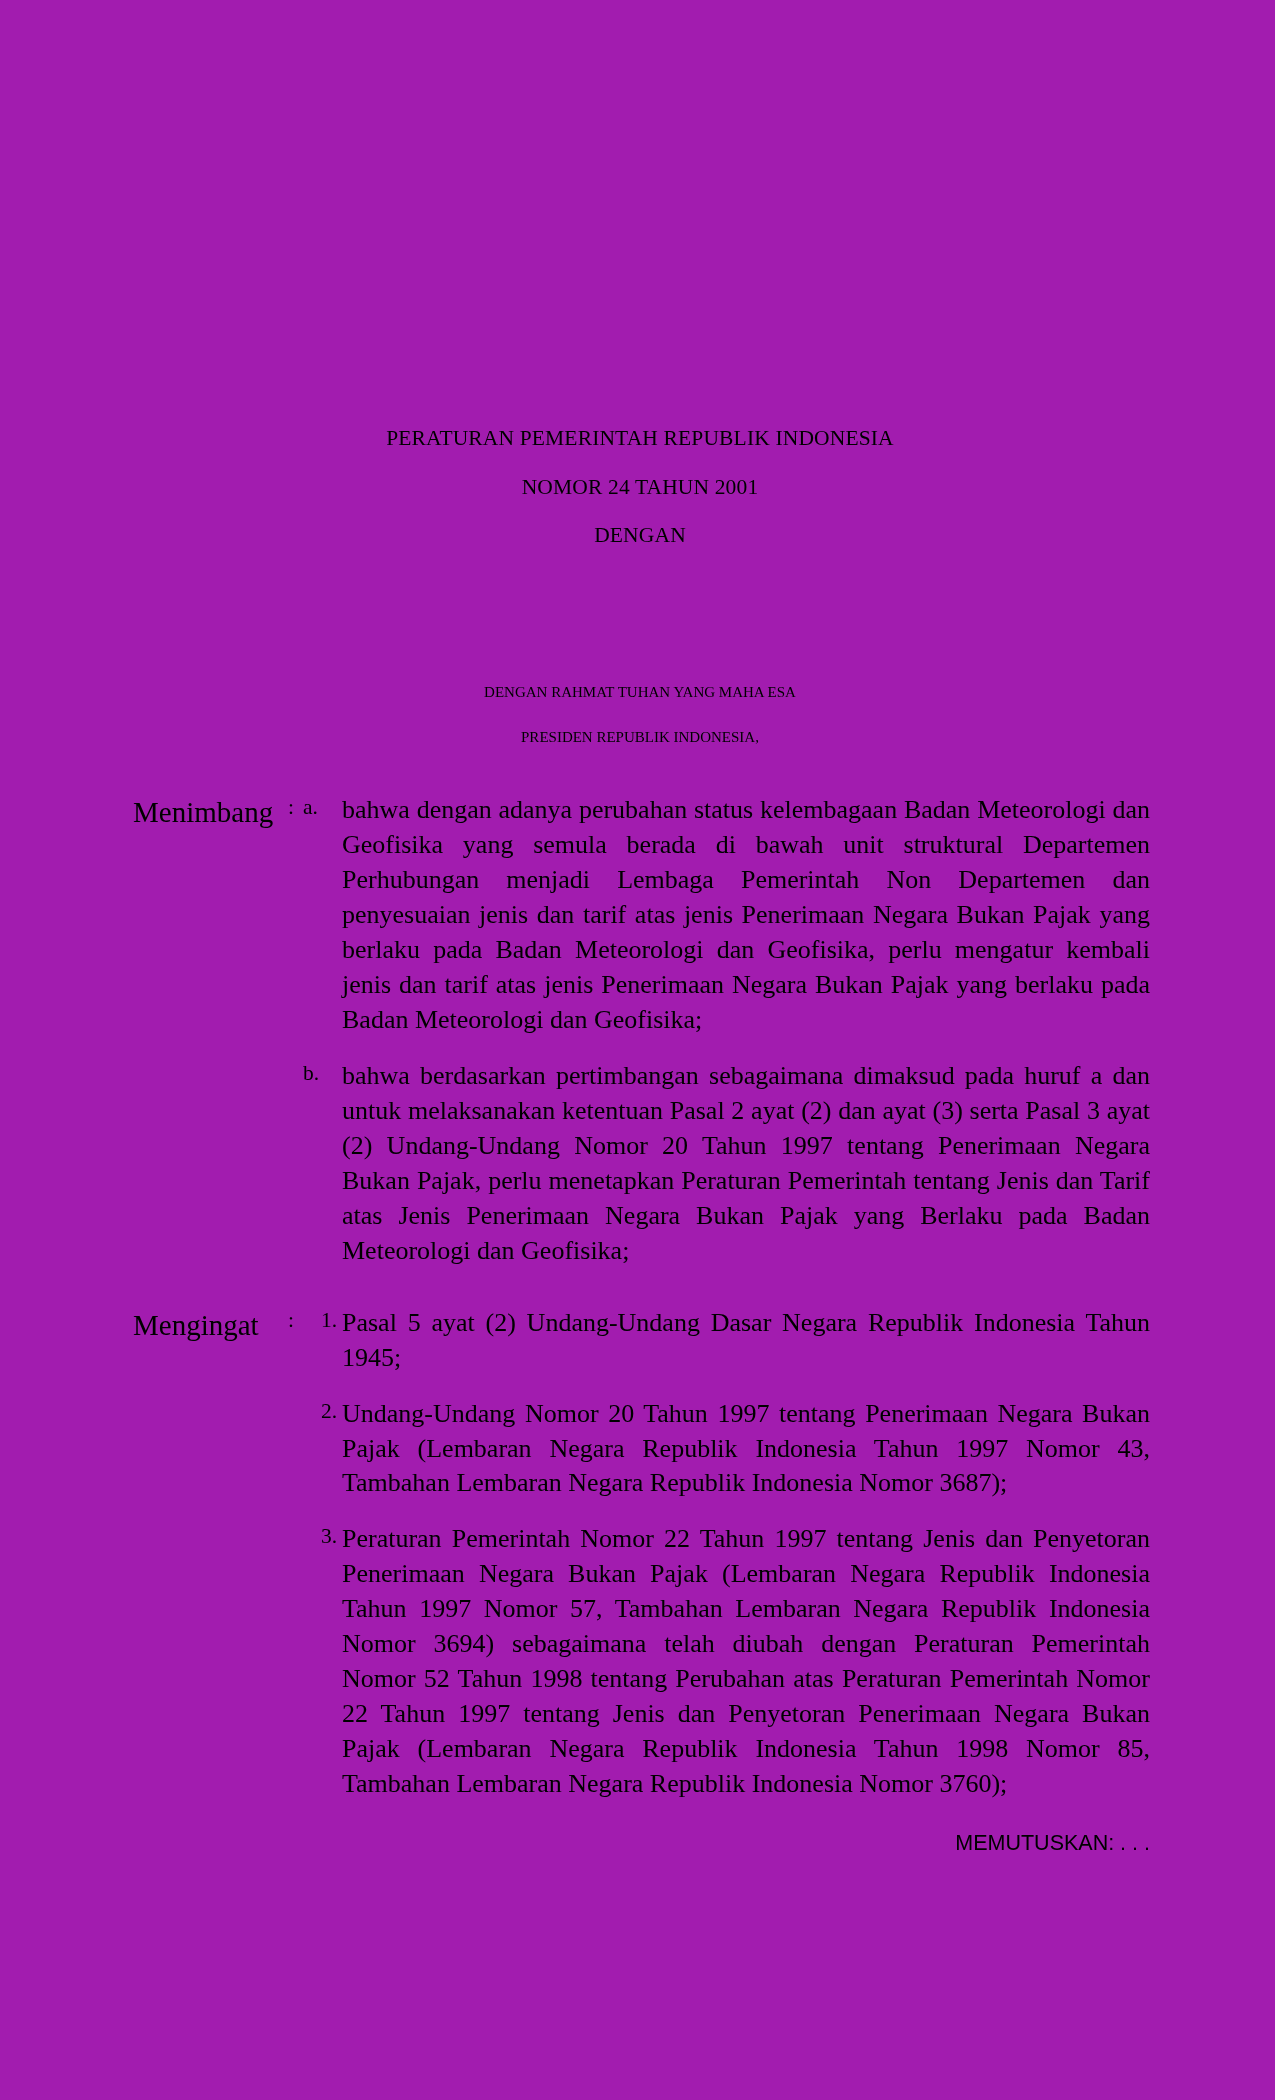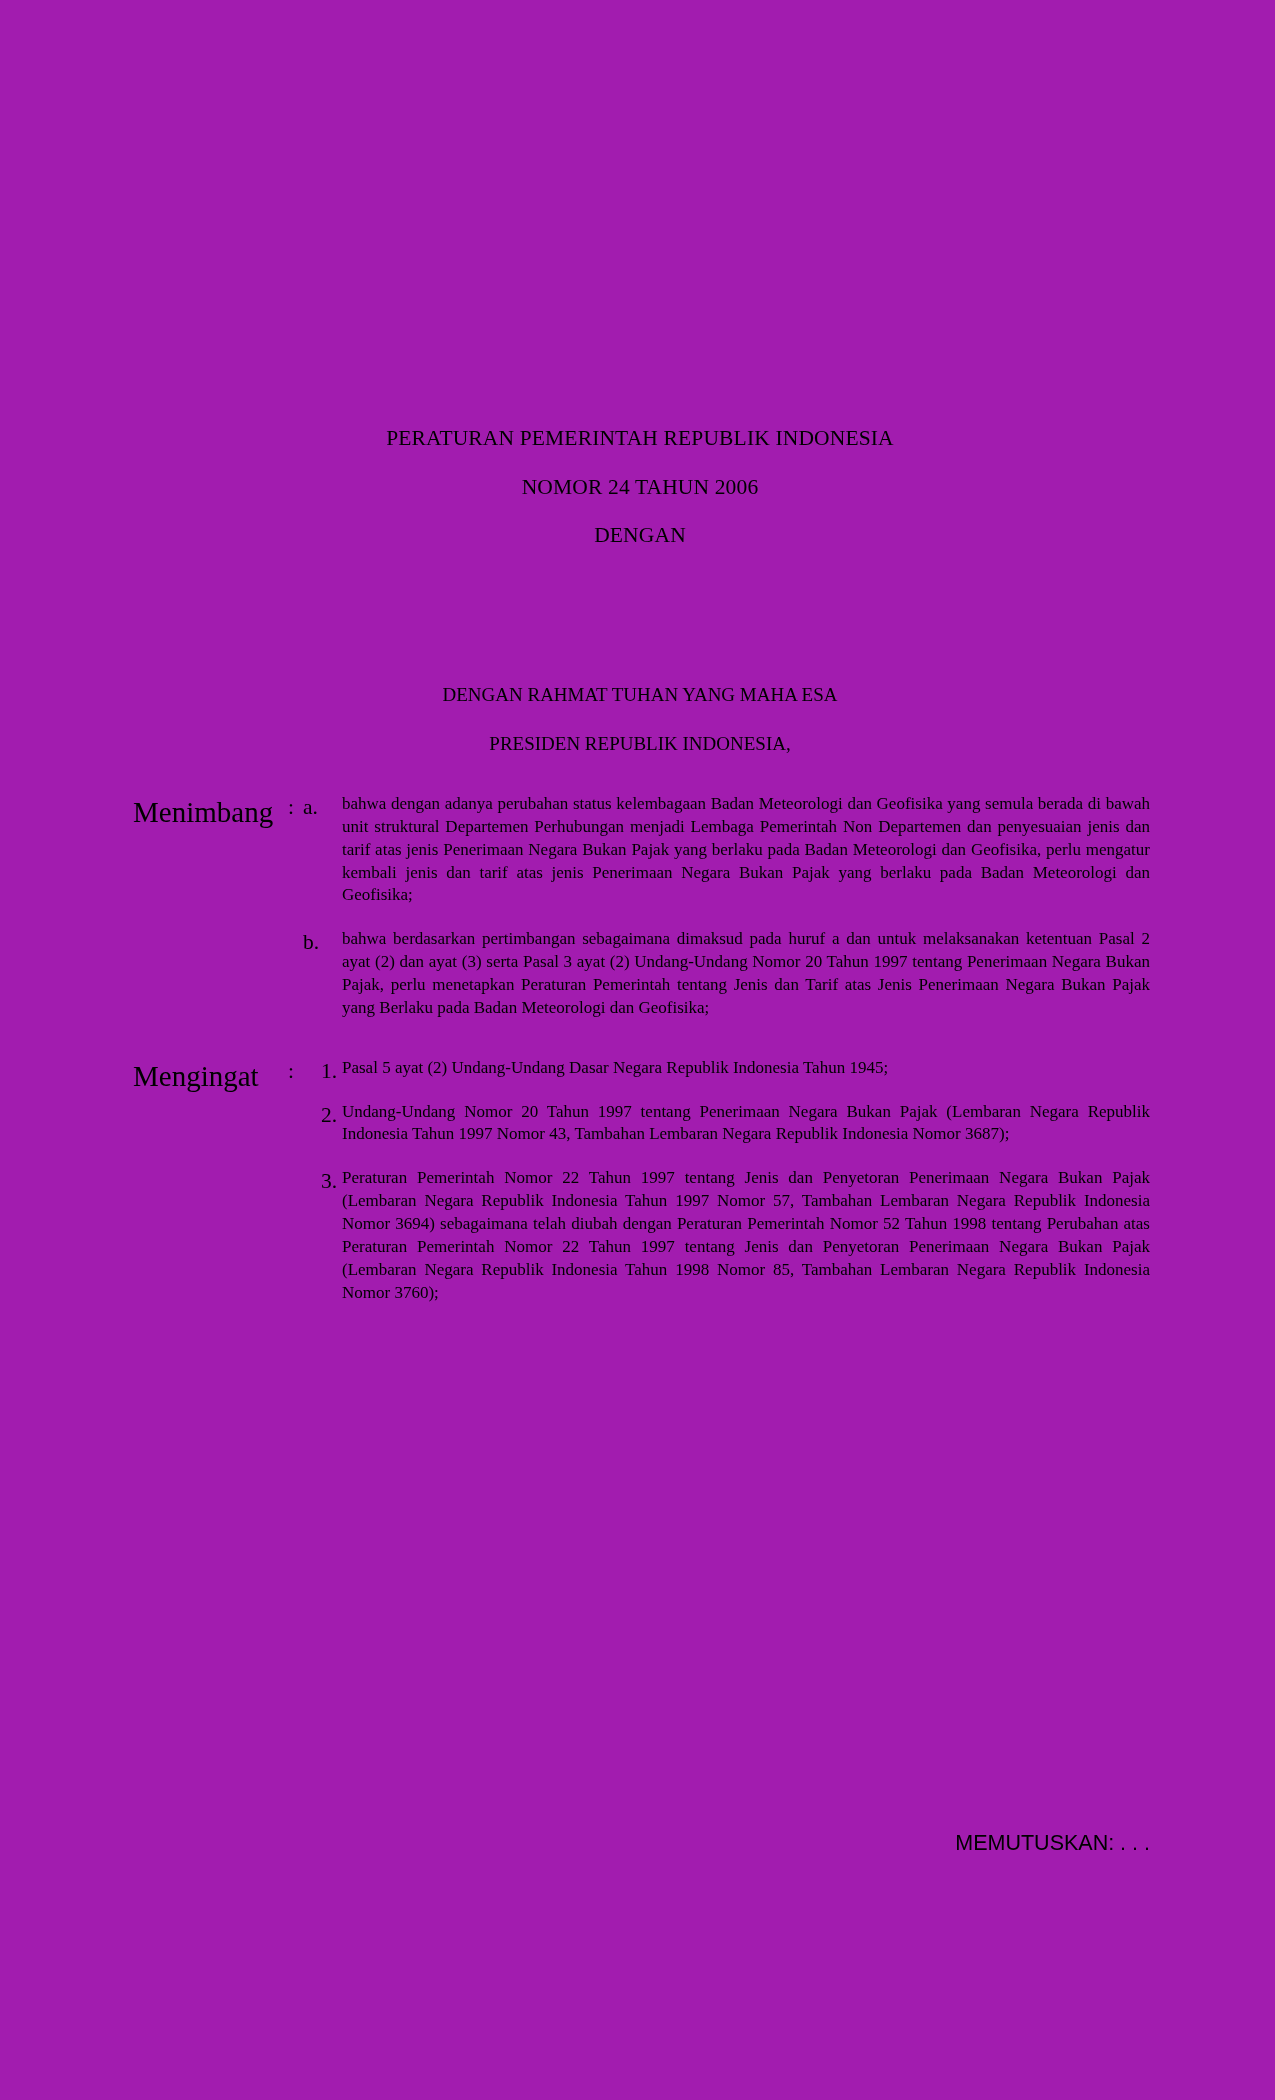--- a/index.html
+++ b/index.html
@@ -47,21 +47,21 @@
   
   .invocation-block {
     position: absolute;
     left: 150px;
     top: 685px;
     width: 980px;
     text-align: center;
   }
   .invocation-line {
     display: block;
-    font-size: 19px;
+    font-size: 15px;
     line-height: 1.0;
     margin: 0 0 30px 0;
     white-space: nowrap;
   }
   .invocation-line:last-child { margin-bottom: 0; }
 
   
   .clauses {
     position: absolute;
     left: 0;
@@ -111,21 +111,21 @@
     left: 300px;
     width: 37px;
     text-align: right;
     padding-right: 3px;
   }
   .body {
     margin-left: 342px;
     margin-right: 125px;
     text-align: justify;
     text-justify: inter-word;
-    font-size: 17px;
+    font-size: 26px;
     line-height: 1.345;
     hyphens: none;
   }
   .body:last-child { text-align: justify; }
 
   
   .footer {
     position: absolute;
     left: 0;
     top: 1833px;
@@ -136,21 +136,21 @@
     font-family: Liberation Sans, sans-serif;
   }
 </style>
 </head>
 <body>
 
 <div class="page">
 
   <div class="title-block">
     <span class="title-line">PERATURAN PEMERINTAH REPUBLIK INDONESIA</span>
-    <span class="title-line">NOMOR 24 TAHUN 2006</span>
+    <span class="title-line">NOMOR 24 TAHUN 2001</span>
     <span class="title-line">DENGAN</span>
   </div>
 
   <div class="invocation-block">
     <span class="invocation-line">DENGAN RAHMAT TUHAN YANG MAHA ESA</span>
     <span class="invocation-line">PRESIDEN REPUBLIK INDONESIA,</span>
   </div>
 
   <div class="clauses">
 

